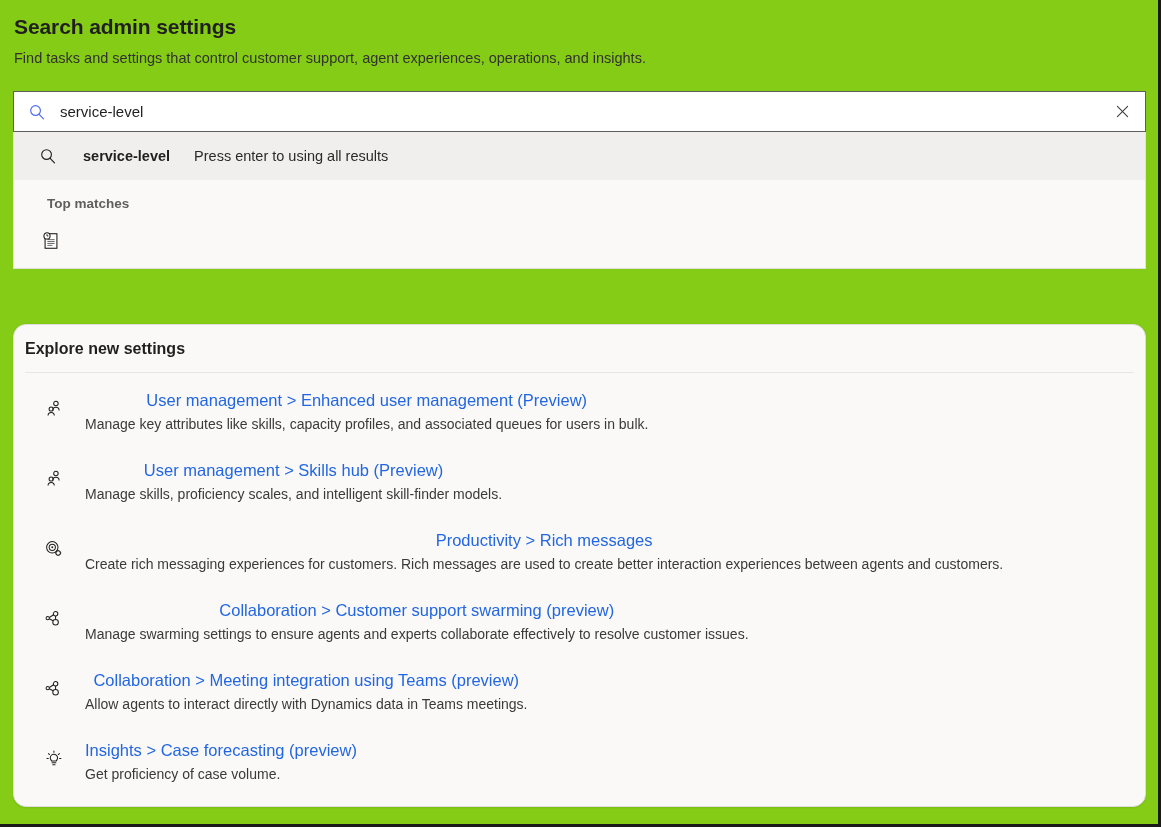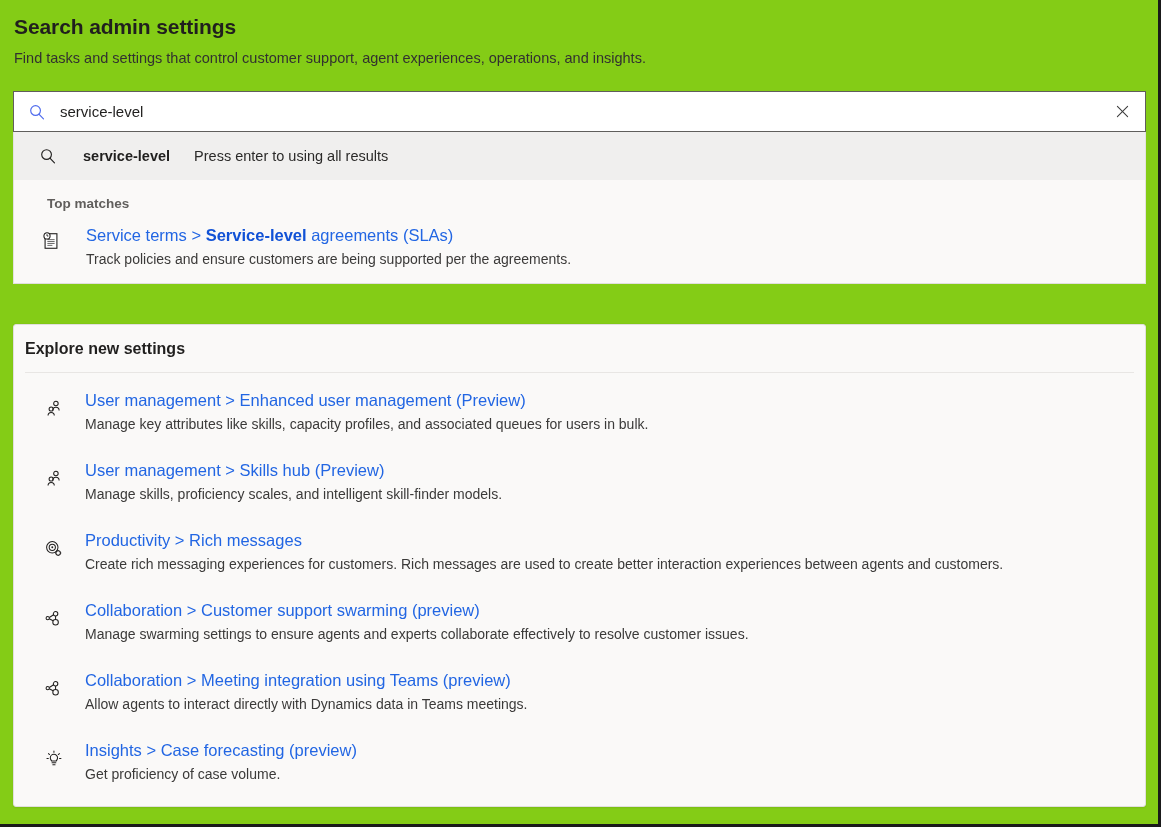--- a/index.html
+++ b/index.html
@@ -171,21 +171,21 @@
   }
 
   
   .explore-panel {
     position: absolute;
     left: 13px;
     top: 324px;
     width: 1133px;
     background: #faf9f8;
     border: 1px solid #e1dfdd;
-    border-radius: 3px;
+    border-radius: 13px;
     box-sizing: border-box;
     box-shadow: 0 0.6px 1.8px rgba(0,0,0,0.08);
   }
   .explore-title {
     font-size: 16px;
     font-weight: bold;
     color: #201f1e;
     padding: 15px 0 14px 11px;
   }
   .explore-divider {
@@ -216,20 +216,21 @@
     margin-top: 6px;
     color: #201f1e;
   }
   .explore-text {
     margin-left: 19px;
   }
   .explore-link {
     font-size: 16.5px;
     color: #2266e3;
     line-height: 22px;
+    text-align: center;
   }
   .explore-desc {
     font-size: 14px;
     color: #3b3a39;
     line-height: 20px;
     margin-top: 3px;
   }
 </style>
 </head>
 <body>
@@ -280,24 +281,20 @@
             <svg width="20" height="20" viewBox="0 0 22 22">
               <rect x="4.5" y="3" width="13" height="16" fill="#ffffff" stroke="#201f1e" stroke-width="1.2"></rect>
               <line x1="7" y1="9.5" x2="15" y2="9.5" stroke="#5a5a5a" stroke-width="1"></line>
               <line x1="7" y1="11.6" x2="15" y2="11.6" stroke="#5a5a5a" stroke-width="1"></line>
               <line x1="7" y1="13.7" x2="15" y2="13.7" stroke="#5a5a5a" stroke-width="1"></line>
               <line x1="7" y1="15.8" x2="12.5" y2="15.8" stroke="#5a5a5a" stroke-width="1"></line>
               <circle cx="6.6" cy="5.4" r="3.4" fill="#ffffff" stroke="#201f1e" stroke-width="1.2"></circle>
               <polyline points="6.6,3.5 6.6,5.5 8.1,5.5" fill="none" stroke="#201f1e" stroke-width="1"></polyline>
             </svg>
           </span>
-          <span class="match-text">
-            <span class="match-title"><span>Service terms &gt; </span><span class="bold">Service-level</span><span> agreements (SLAs)</span></span>
-            <div class="match-desc">Track policies and ensure customers are being supported per the agreements.</div>
-          </span>
         </div>
       </div>
 
     </div>
   </div>
 
   <div class="explore-panel">
     <div class="explore-title">Explore new settings</div>
     <div class="explore-divider"></div>
     <div class="explore-list">

